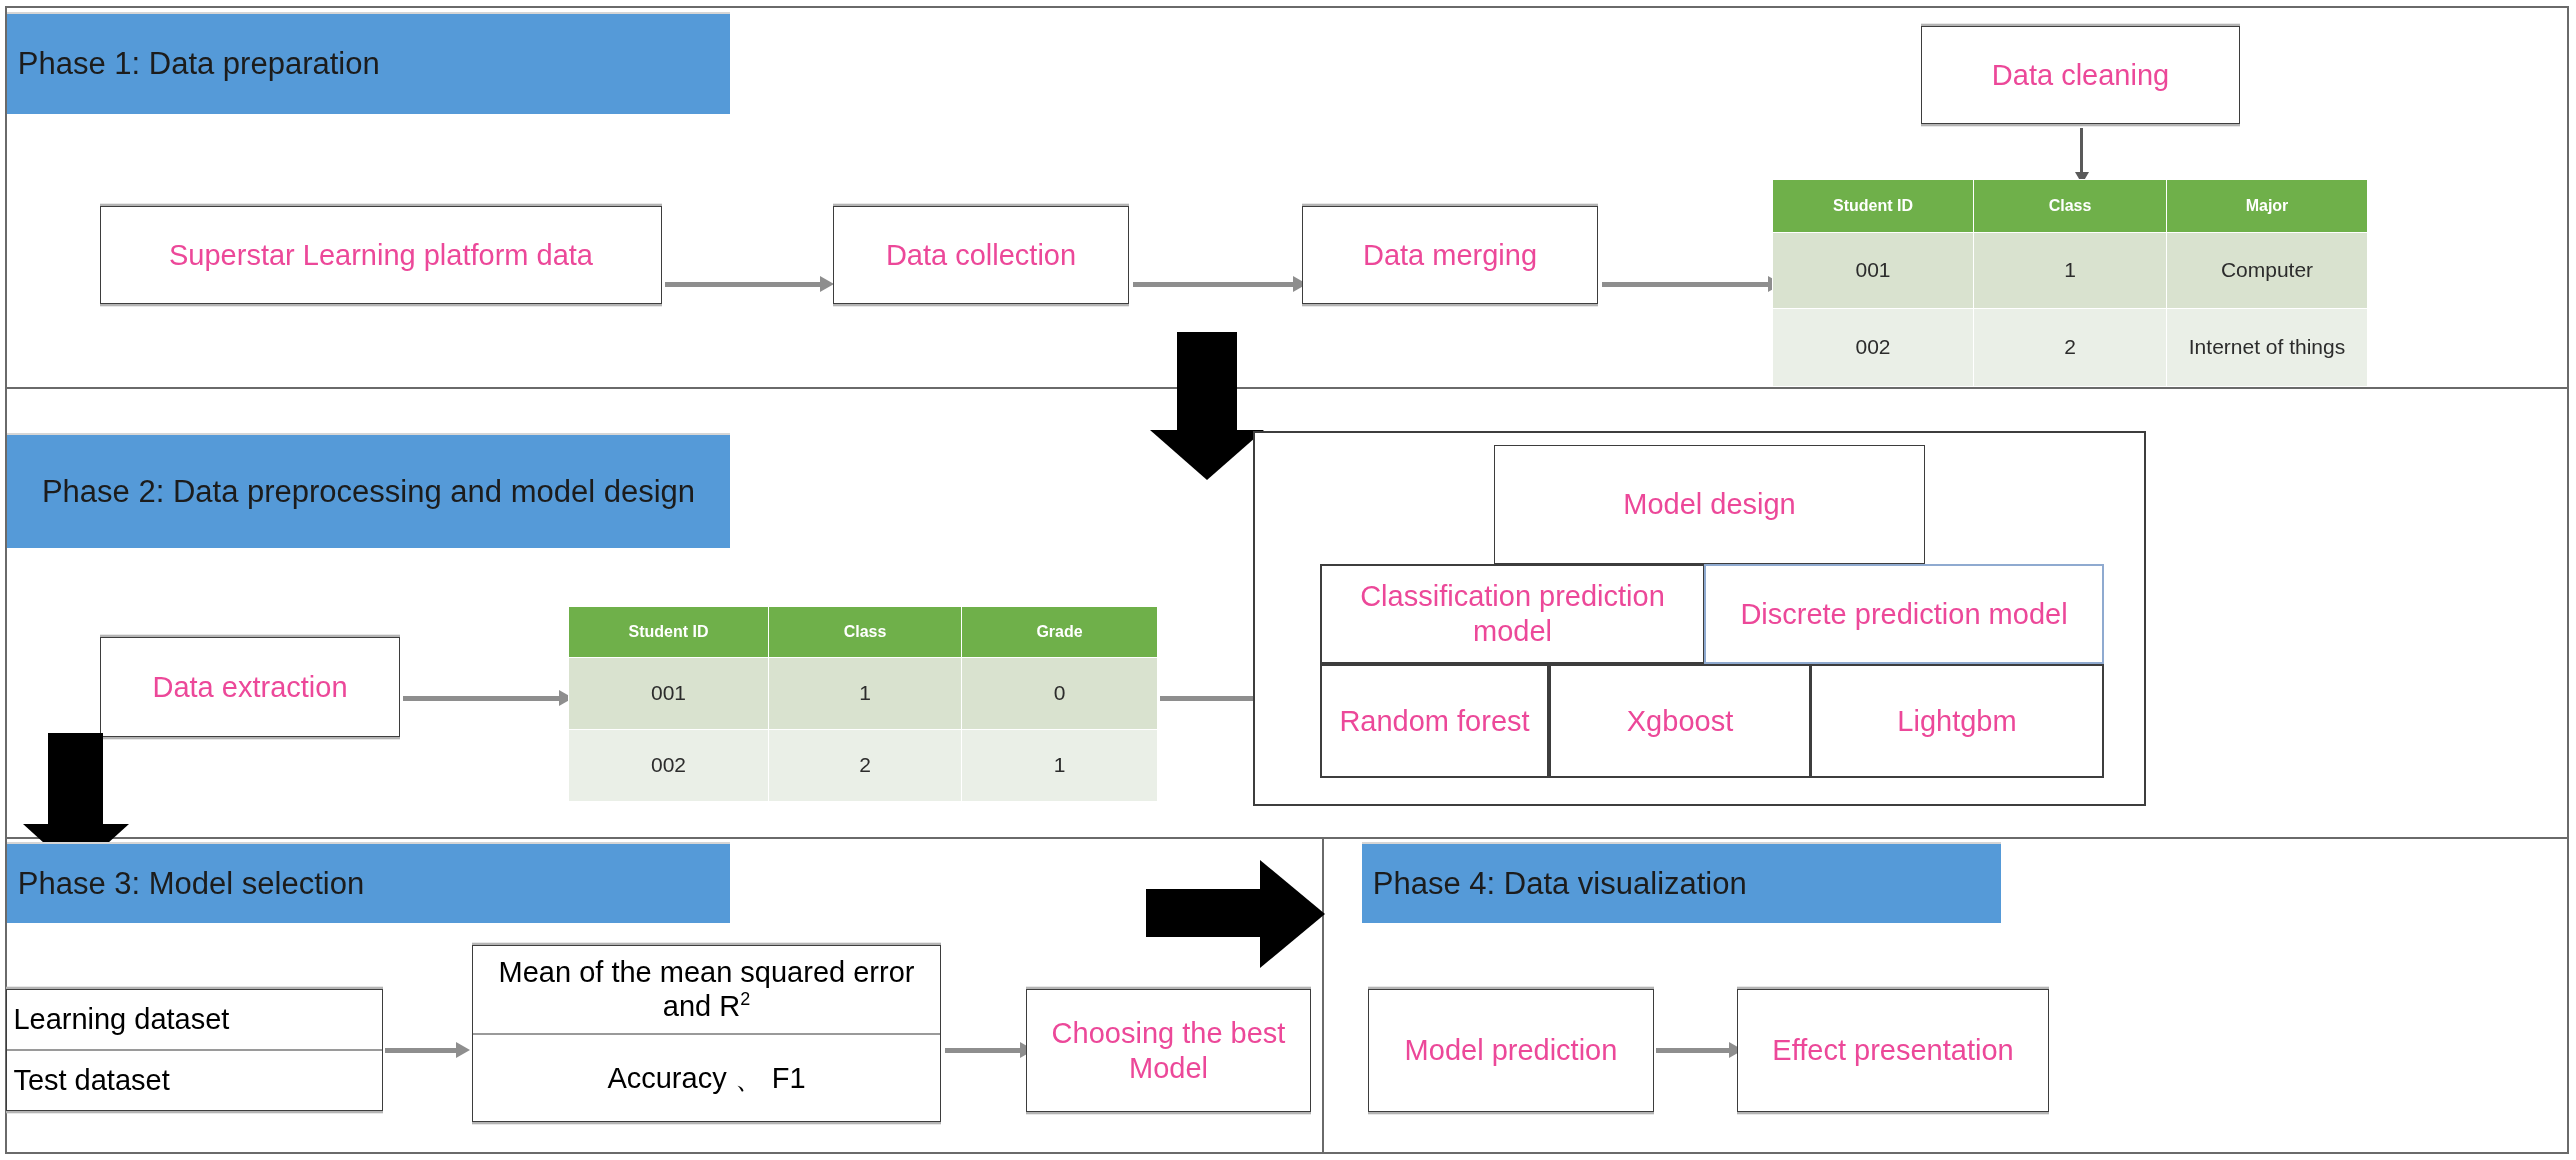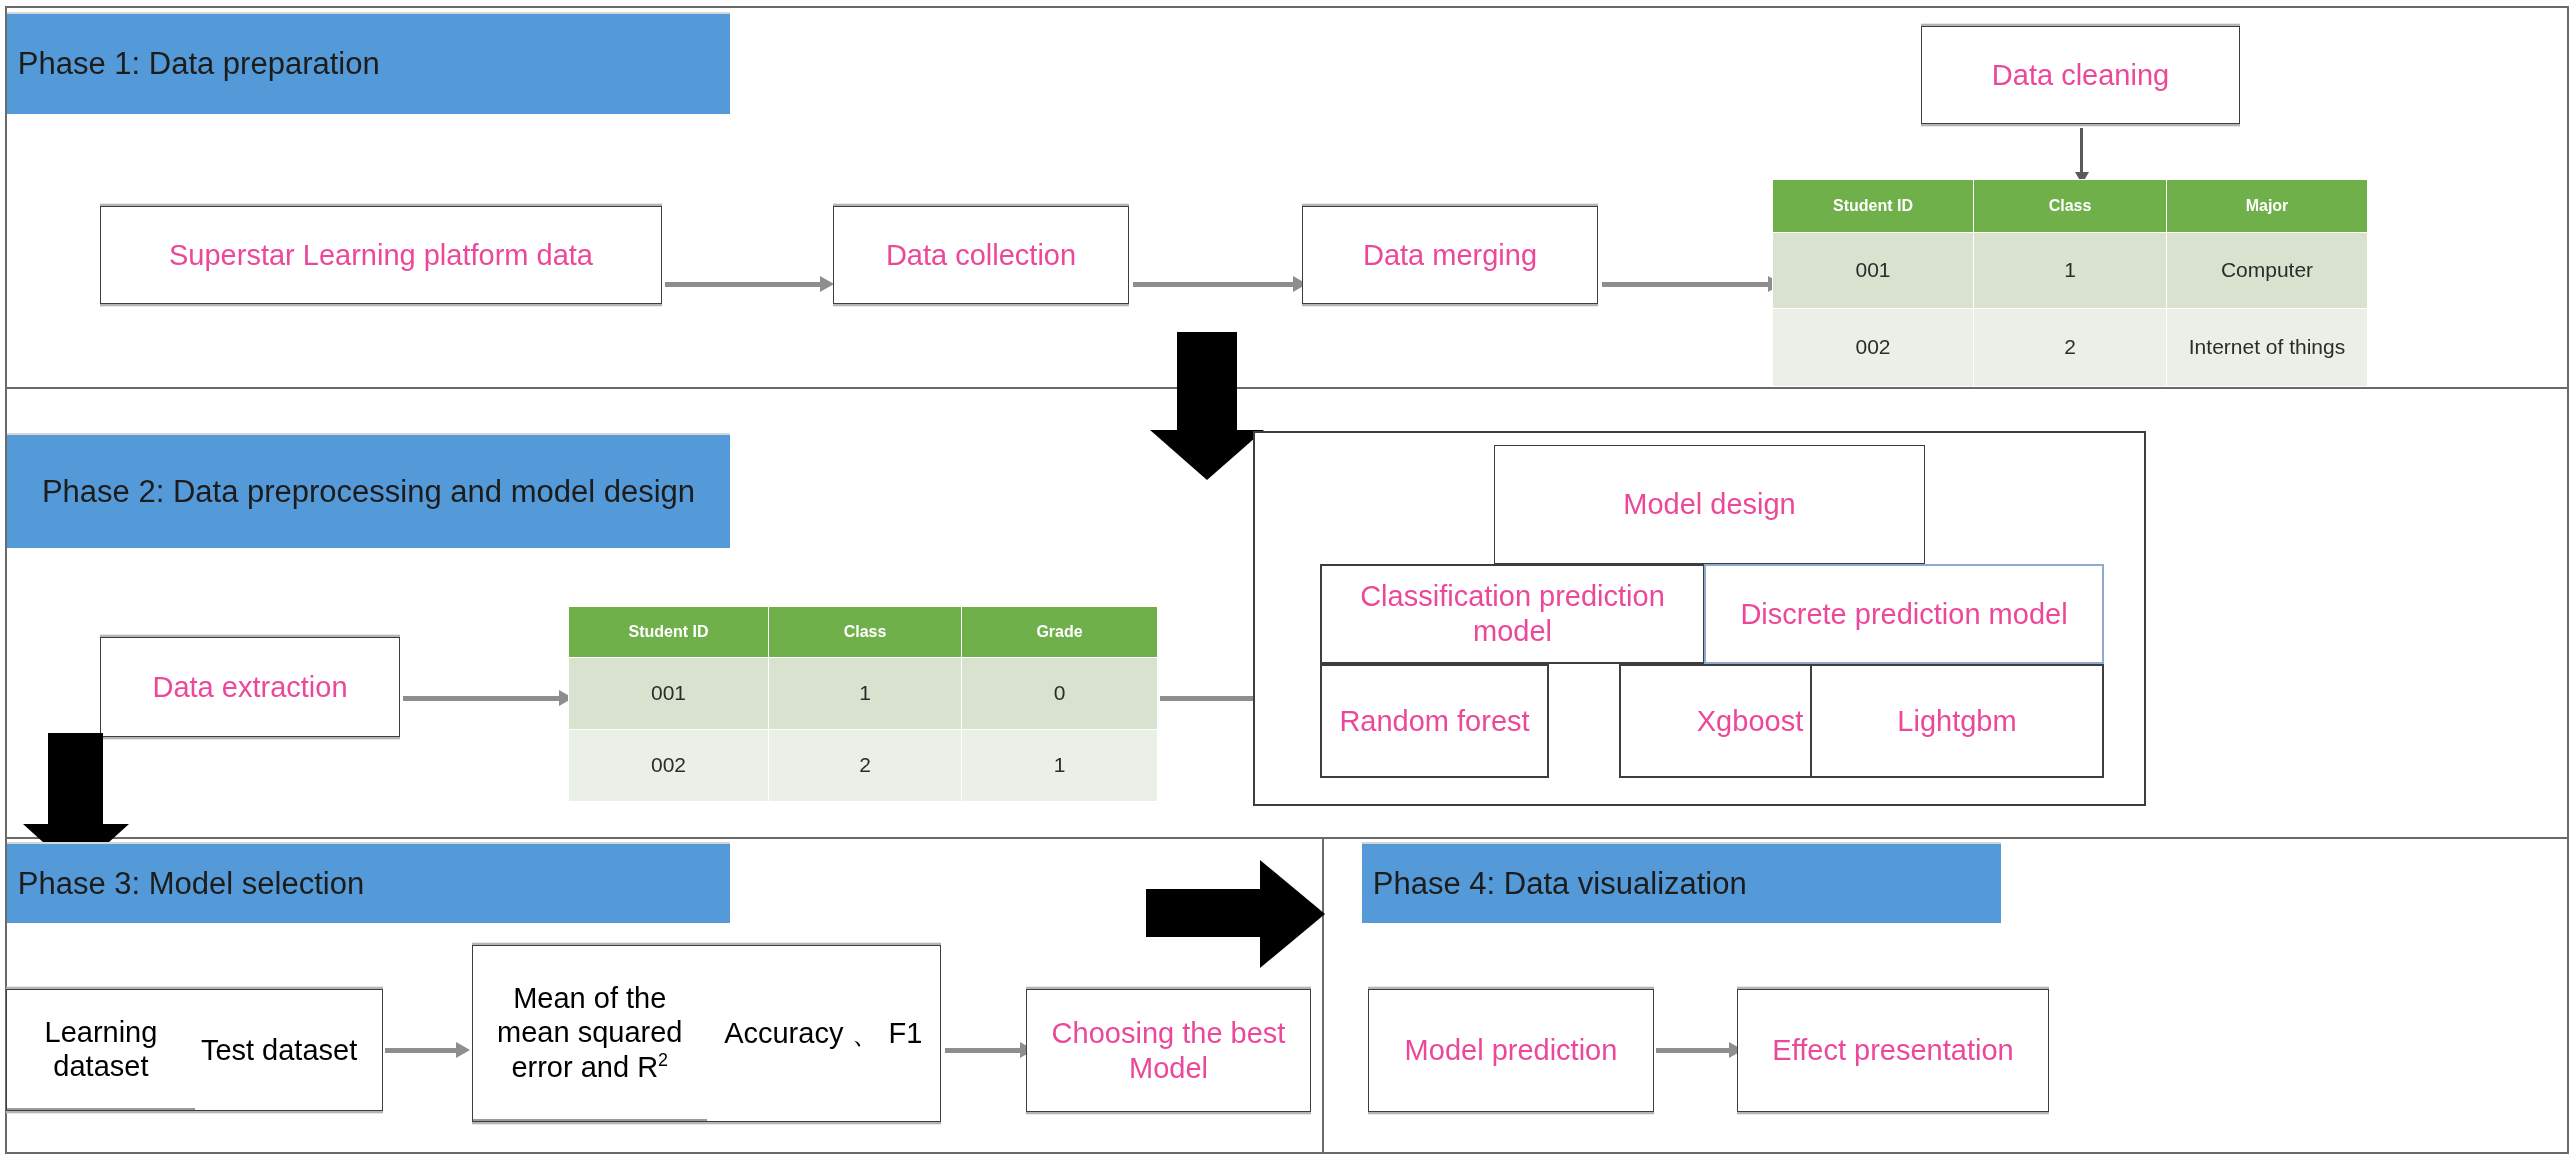--- a/index.html
+++ b/index.html
@@ -120,21 +120,21 @@
   .dtable tr.r1 td{background:#d9e2cf;}
   .dtable tr.r2 td{background:#eaefe7;}
 
   
   .splitbox{
     position:absolute;
     border:1.5px solid #3d3d3d;
     box-sizing:border-box;
     background:#fff;
     display:flex;
-    flex-direction:row;
+    flex-direction:column;
     box-shadow:0 2.3px 0 0 #b4b4b4, 0 -2.3px 0 0 #b4b4b4;
   }
   .splitbox .cell{
     flex:1 1 0;
     display:flex;
     align-items:center;
     justify-content:center;
     text-align:center;
     font-size:29px;
     color:#000;
@@ -266,21 +266,21 @@
   </div>
 
   <div class="pbox noshadow blueborder" style="left:1704px;top:564px;width:400px;height:100px;border-width:2.3px;">
     <span>Discrete prediction model</span>
   </div>
 
   <div class="pbox noshadow" style="left:1320px;top:664px;width:229px;height:114px;border-width:2.3px;">
     <span>Random forest</span>
   </div>
 
-  <div class="pbox noshadow" style="left:1619px;top:664px;width:262px;height:114px;border-width:2.3px;">
+  <div class="pbox noshadow" style="left:1549px;top:664px;width:262px;height:114px;border-width:2.3px;">
     <span>Xgboost</span>
   </div>
 
   <div class="pbox noshadow" style="left:1810px;top:664px;width:294px;height:114px;border-width:2.3px;">
     <span>Lightgbm</span>
   </div>
 
   <div class="block-arrow-down" style="left:23px;top:733px;width:135px;height:146px;">
     <div class="shaft" style="left:25.4px;top:0;width:55px;height:92px;"></div>
     <div class="head" style="left:0;top:91px;border-left-width:53px;border-right-width:53px;border-top-width:48px;"></div>

